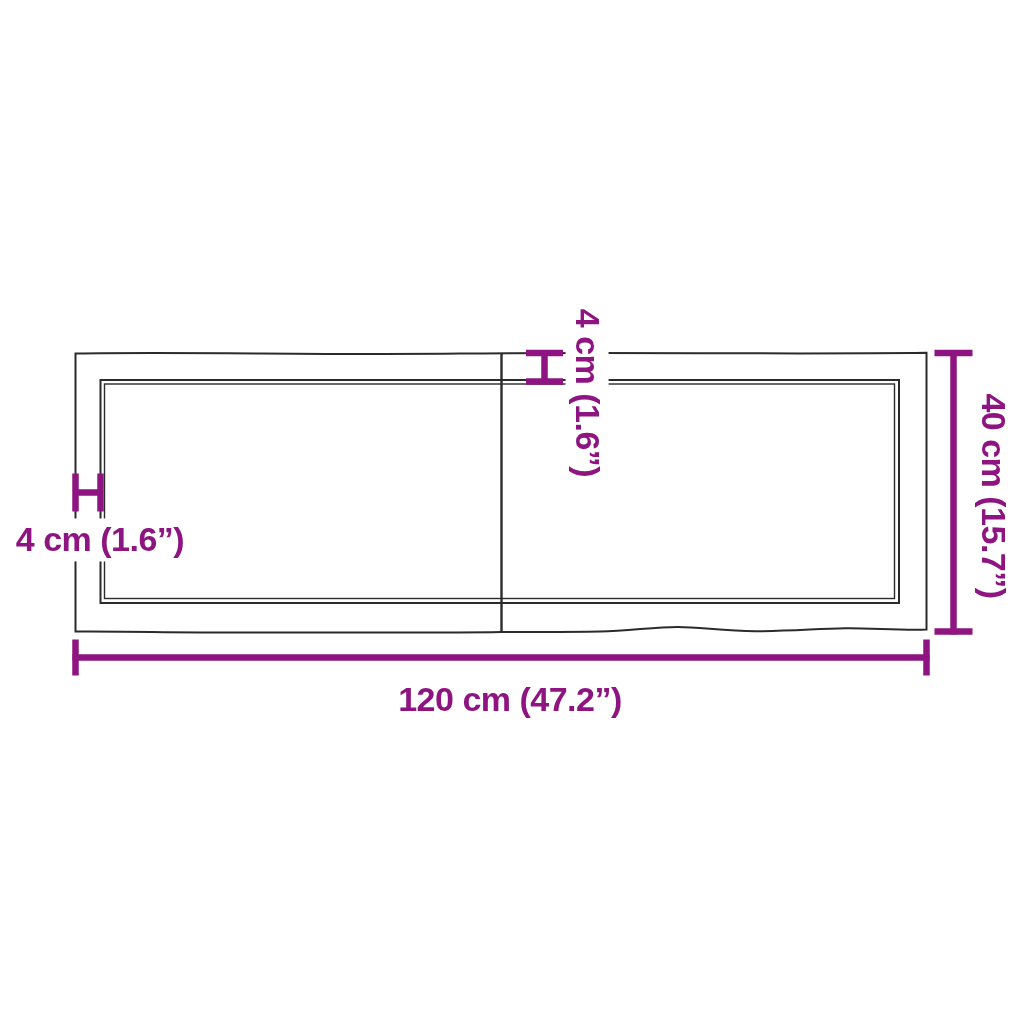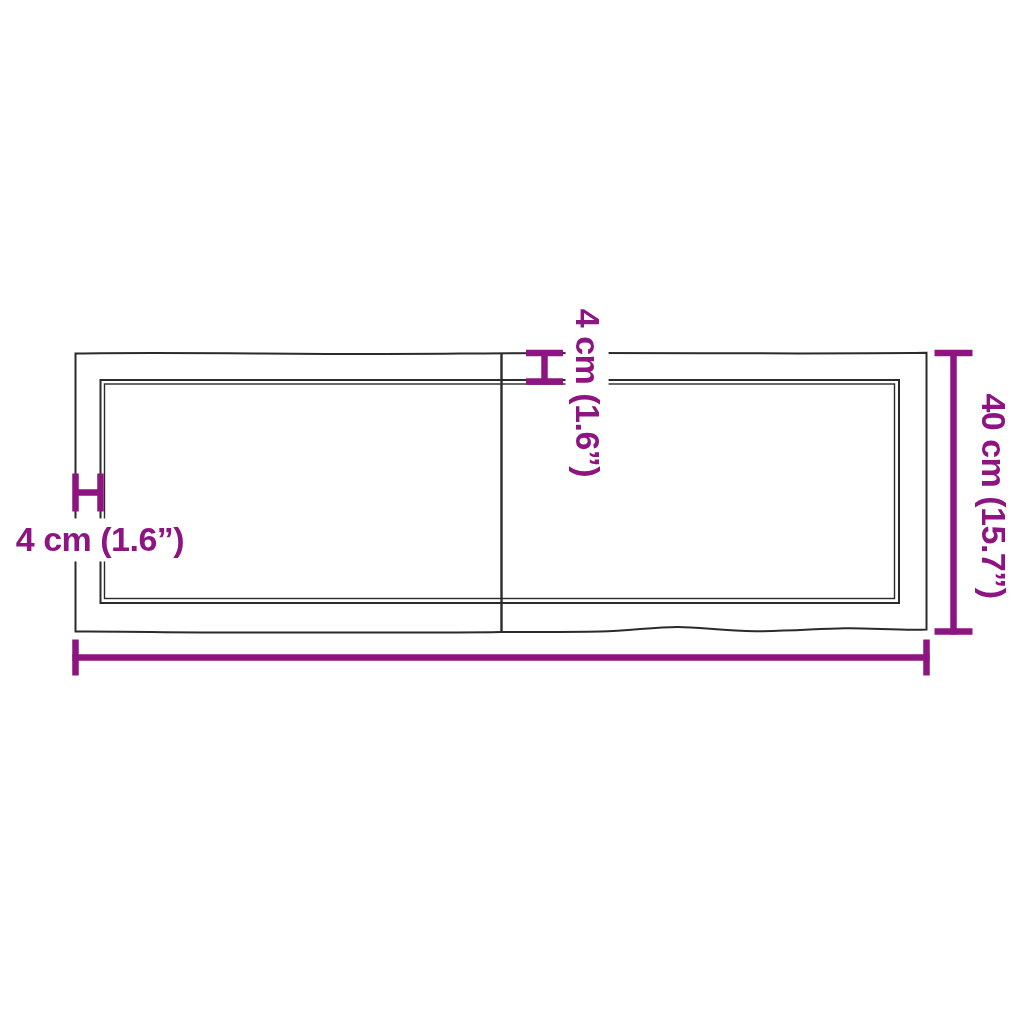--- a/index.html
+++ b/index.html
@@ -83,14 +83,15 @@
       <line class="mag" x1="72.5" y1="657.5" x2="929.5" y2="657.5"></line>
     </g>
   </svg>
 
   <div class="dim-label" style="left:100px;top:540px;">4 cm (1.6”)</div>
 
   <div class="dim-label rot" style="left:587px;top:393px;">4 cm (1.6”)</div>
 
   <div class="dim-label rot" style="left:993px;top:496px;">40 cm (15.7”)</div>
 
+  <div class="dim-label" style="left:510px;top:700px;">120 cm (47.2”)</div>
 
 </div>
 
 </body></html>

